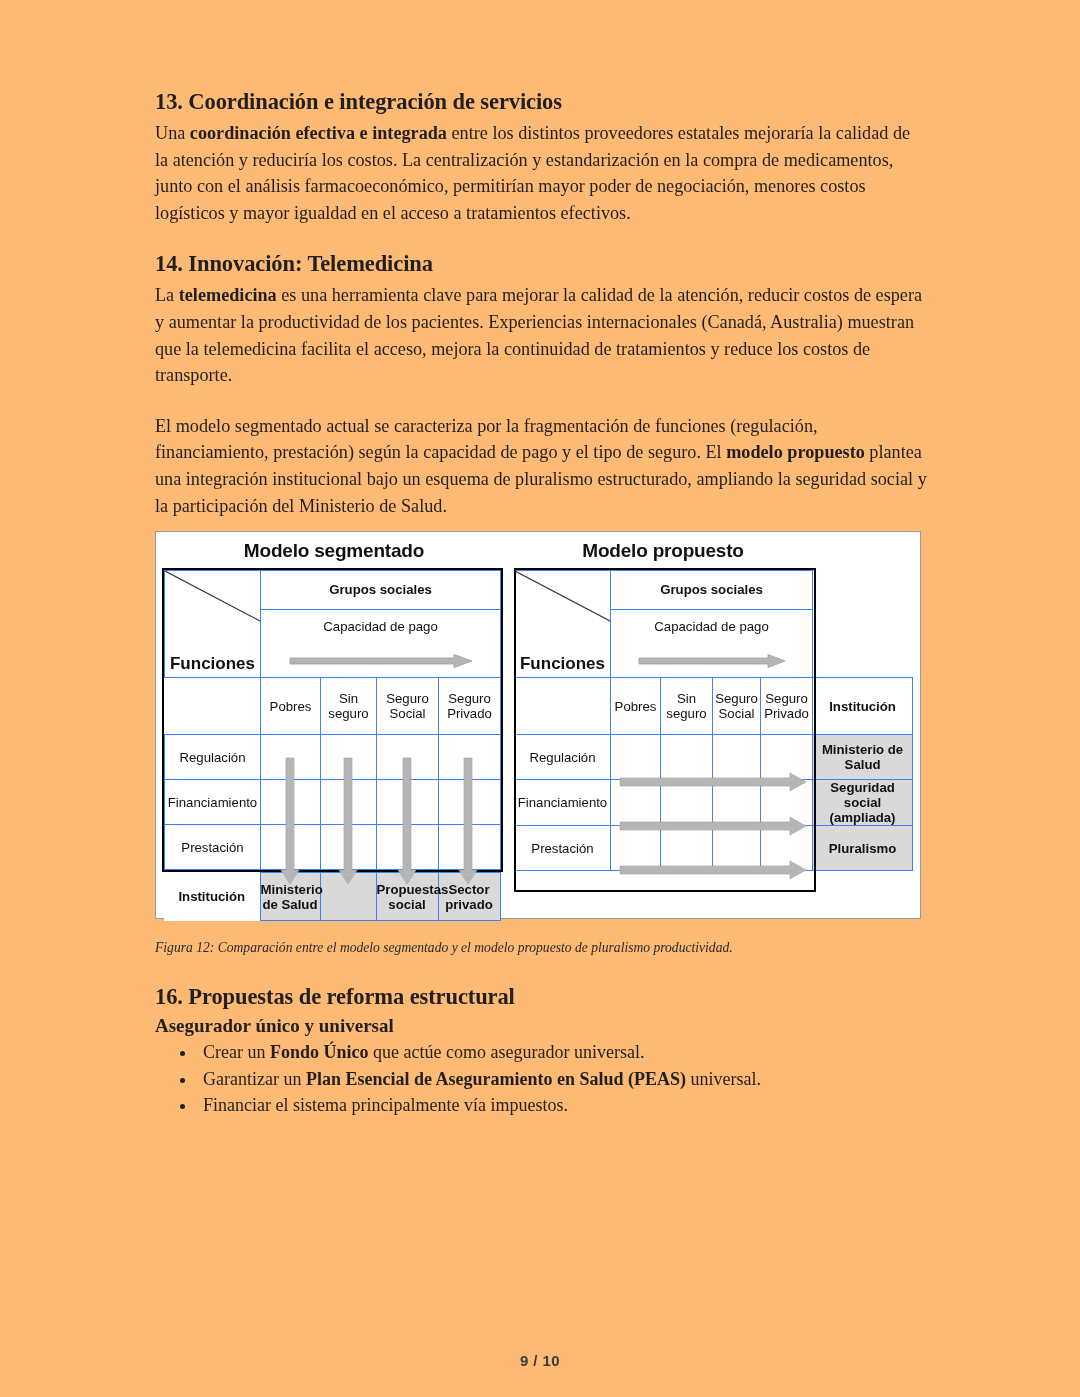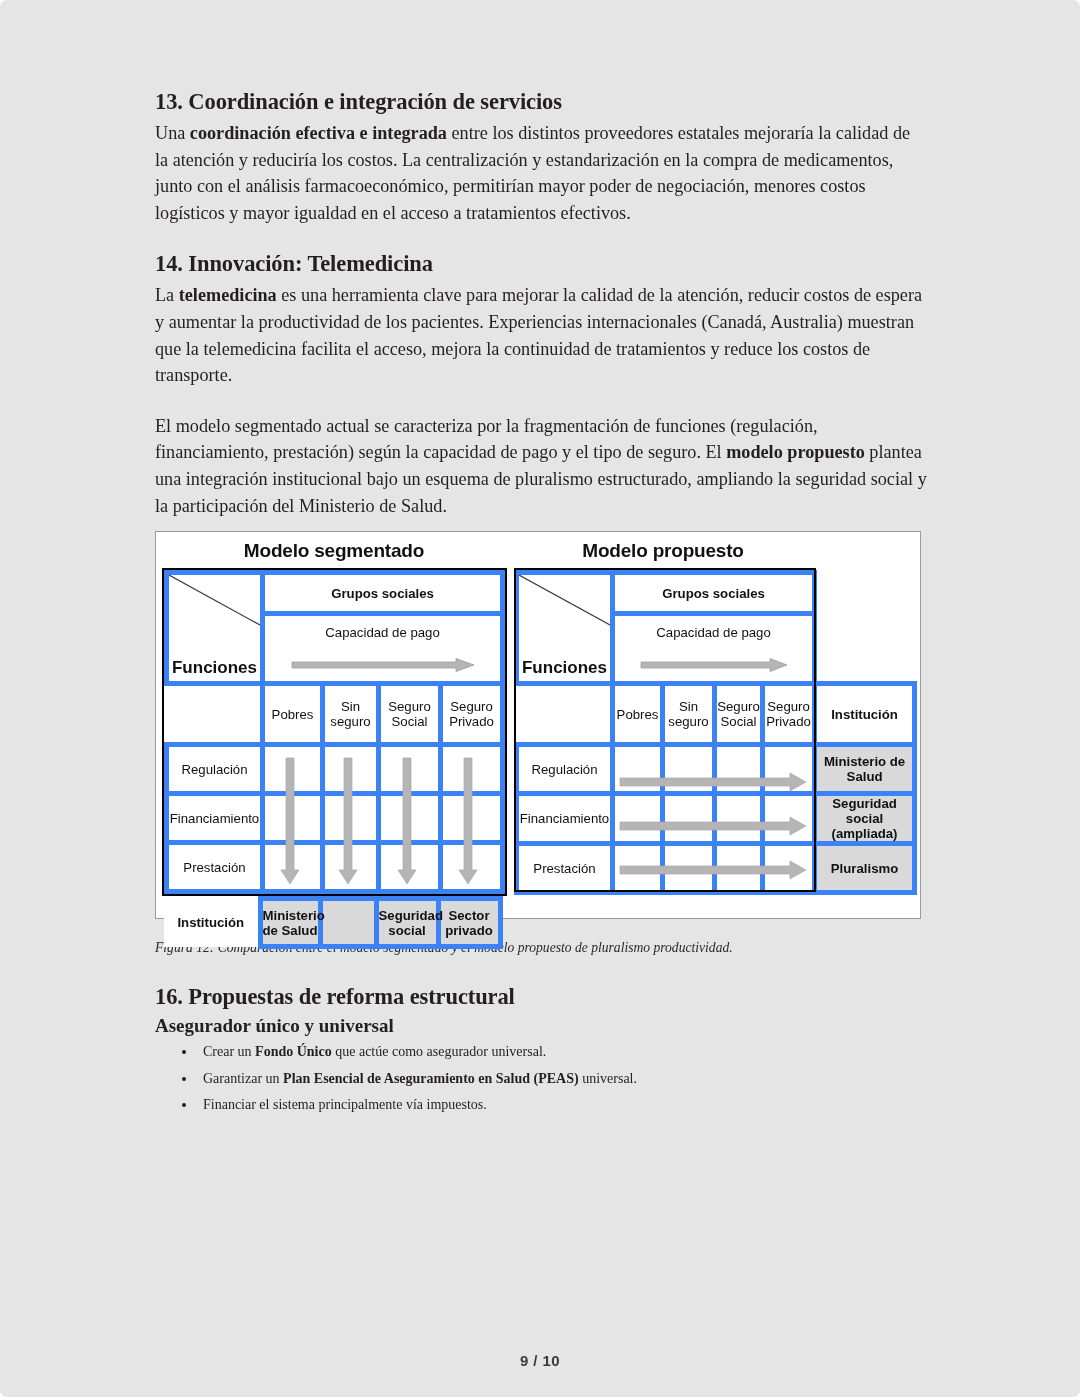--- a/index.html
+++ b/index.html
@@ -14,22 +14,21 @@
     position: relative;
     font-family: "Liberation Serif", "DejaVu Serif", serif;
     color: #231f20;
     overflow: hidden;
   }
   .page {
     position: absolute;
     left: 0; top: 0;
     width: 1080px;
     height: 1397px;
-    background: #e5e5e5;
-    border-radius: 7px;
+    background: #fdba74;
   }
   .content {
     position: absolute;
     left: 155px;
     top: 88px;
     width: 772px;
   }
 
   h2.sec-title {
     font-size: 22.5px;
@@ -75,21 +74,21 @@
     letter-spacing: -0.2px;
   }
 
   table.model {
     border-collapse: collapse;
     font-family: "Liberation Sans", "DejaVu Sans", sans-serif;
     color: #111;
     table-layout: fixed;
   }
   table.model td {
-    border: 5px solid #3b82f6;
+    border: 1px solid #3b82f6;
     text-align: center;
     vertical-align: middle;
     padding: 0;
     font-size: 13.2px;
     line-height: 15px;
     background: #fff;
   }
   .thickbox {
     outline: 2.6px solid #000;
     outline-offset: 0px;
@@ -163,21 +162,21 @@
     font-size: 19px;
     font-weight: bold;
     margin: 0 0 2px 0;
   }
   ul.bullets {
     margin: 2px 0 0 0;
     padding-left: 42px;
     list-style: disc;
   }
   ul.bullets li {
-    font-size: 14px;
+    font-size: 18px;
     line-height: 26.5px;
     padding-left: 6px;
   }
   ul.bullets li b { font-weight: bold; }
 
   .footer {
     position: absolute;
     left: 0;
     top: 1352px;
     width: 1080px;
@@ -288,21 +287,21 @@
                 <col style="width:60px">
                 <col style="width:56px">
                 <col style="width:62px">
                 <col style="width:62px">
               </colgroup>
               <tbody>
                   <tr>
                 <td class="inst-label" style="border:none; height:48px;">Institución</td>
                 <td class="gray">Ministerio de Salud</td>
                 <td class="gray"></td>
-                <td class="gray">Seguridad social</td>
+                <td class="gray">Propuestas social</td>
                 <td class="gray">Sector privado</td>
               </tr>
             </tbody>
               </table>
           </div>
 
           <div class="panel" style="left:358px; top:8px; width:400px;">
             <div class="panel-title" style="width:298px;">Modelo propuesto</div>
 
             <table class="model" style="margin-top:8px; width:398px; position:relative;">

